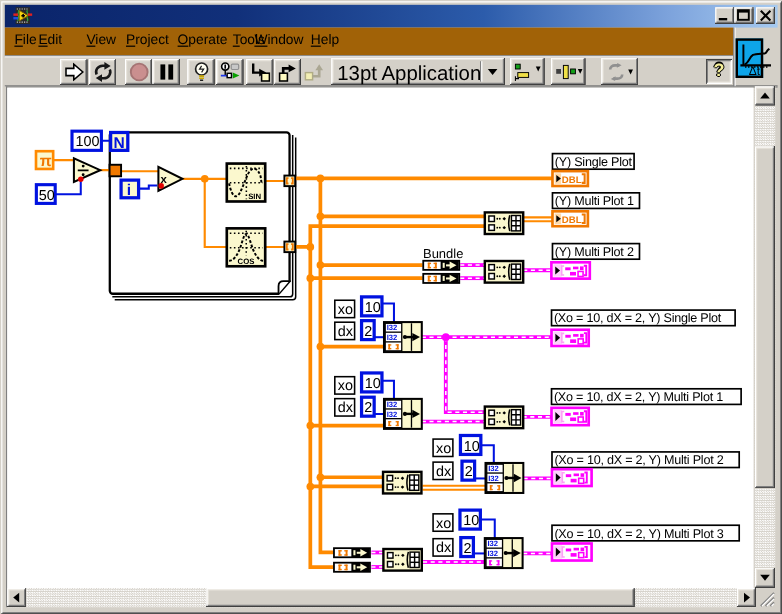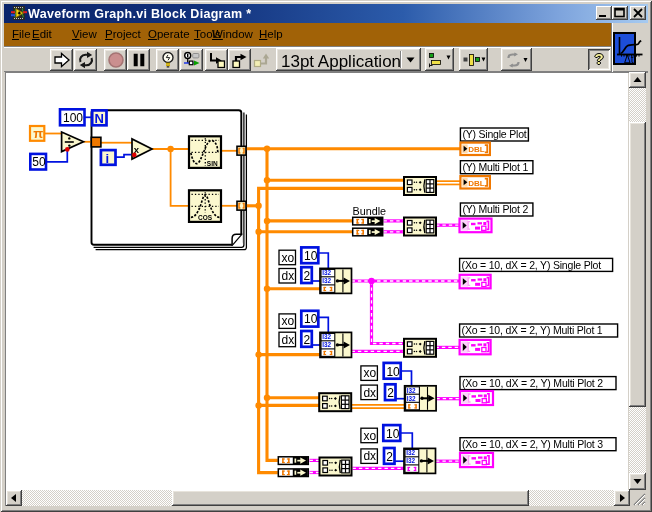--- a/index.html
+++ b/index.html
@@ -25,21 +25,21 @@
 .btn { position:absolute; background:#d4d0c8;
   box-shadow: inset -1px -1px 0 #404040, inset 1px 1px 0 #ffffff, inset -2px -2px 0 #808080, inset 2px 2px 0 #e8e4dc; }
 .btn svg { position:absolute; left:50%; top:50%; transform:translate(-50%,-50%); }
 #fontbox { position:absolute; left:272px; top:0px; width:145px; height:23px; background:#d4d0c8;
   box-shadow: inset -1px -1px 0 #404040, inset 1px 1px 0 #ffffff, inset -2px -2px 0 #808080, inset 2px 2px 0 #e8e4dc; }
 #fontbox .ft { position:absolute; left:5px; top:4px; font-size:17px; } 
 #helpbtn { position:absolute; left:584px; top:1px; width:22px; height:21px; background:#d4d0c8;
   box-shadow: inset 1px 1px 0 #404040, inset -1px -1px 0 #ffffff, inset 2px 2px 0 #808080, inset -2px -2px 0 #e8e4dc; }
 #helpbtn span { position:absolute; left:6.5px; top:1px; font-size:15px; font-weight:bold; color:#f5ef9a;
   text-shadow:-1px 0 #000, 1px 0 #000, 0 -1px #000, 0 1px #000; }
-#viicon { position:absolute; left:613px; top:32px; width:23px; height:33px; background:#1d4ed8; border:2px solid #000; }
+#viicon { position:absolute; left:613px; top:32px; width:23px; height:33px; background:#0ea5e9; border:2px solid #000; }
 #canvas { position:absolute; left:6px; top:73px; width:622px; height:417px; background:#ffffff; }
 #canv-edge-l { position:absolute; left:5px; top:72px; width:1px; height:434px; background:#808080; }
 #canv-edge-t { position:absolute; left:5px; top:72px; width:643px; height:1px; background:#808080; }
 .sbtrack { background-image: repeating-conic-gradient(#ffffff 0% 25%, #d4d0c8 0% 50%); background-size:2px 2px; }
 #vsb { position:absolute; left:629px; top:72px; width:17px; height:418px; }
 #hsb { position:absolute; left:6px; top:490px; width:624px; height:16px; }
 .sbtn { position:absolute; background:#d4d0c8;
   box-shadow: inset -1px -1px 0 #404040, inset 1px 1px 0 #ffffff, inset -2px -2px 0 #808080, inset 2px 2px 0 #e8e4dc; }
 .thumb { position:absolute; background:#d4d0c8;
   box-shadow: inset -1px -1px 0 #404040, inset 1px 1px 0 #ffffff, inset -2px -2px 0 #808080, inset 2px 2px 0 #e8e4dc; }
@@ -52,21 +52,20 @@
   <span class="ico"><svg width="16" height="16" viewBox="0 0 16 16">
         <rect x="2" y="1" width="12" height="14" fill="#282828"></rect>
         <path d="M3 2.5h10M3 13.5h10" stroke="#c8c8c8" stroke-width="1" stroke-dasharray="1 1" fill="none"></path>
         <path d="M4.2 3.5c1.5 1.5-1.5 3 0 4.5 1.5 1.5-1.5 3 0 4.5M11.8 3.5c-1.5 1.5 1.5 3 0 4.5-1.5 1.5 1.5 3 0 4.5" stroke="#28b040" stroke-width="1" fill="none"></path>
         <rect x="0" y="6.2" width="4" height="2" fill="#e02020"></rect>
         <rect x="0" y="9.2" width="4" height="2" fill="#2050e0"></rect>
         <rect x="12" y="6.2" width="4" height="2" fill="#e02020"></rect>
         <path d="M5 3.6v9l7.5-4.5z" fill="#f5d512" stroke="#7a6000" stroke-width="0.8"></path>
         <path d="M6.8 8.1h3M8.3 6.6v3" stroke="#000" stroke-width="1.3"></path>
       </svg></span>
-  <span class="txt">Waveform Graph.vi Block Diagram *</span>
   <div class="tbtn" style="left:592px;"><svg width="16" height="14" viewBox="0 0 16 14">
         <rect x="3" y="9" width="7" height="2" fill="#000"></rect>
       </svg></div>
   <div class="tbtn" style="left:608px;"><svg width="16" height="14" viewBox="0 0 16 14">
         <rect x="3" y="2.5" width="9" height="8" fill="none" stroke="#000" stroke-width="1.6"></rect>
         <rect x="3" y="2.5" width="9" height="2" fill="#000"></rect>
       </svg></div>
   <div class="tbtn" style="left:626px;"><svg width="16" height="14" viewBox="0 0 16 14">
         <path d="M4 3l8 8M12 3l-8 8" stroke="#000" stroke-width="1.8"></path>
       </svg></div>

